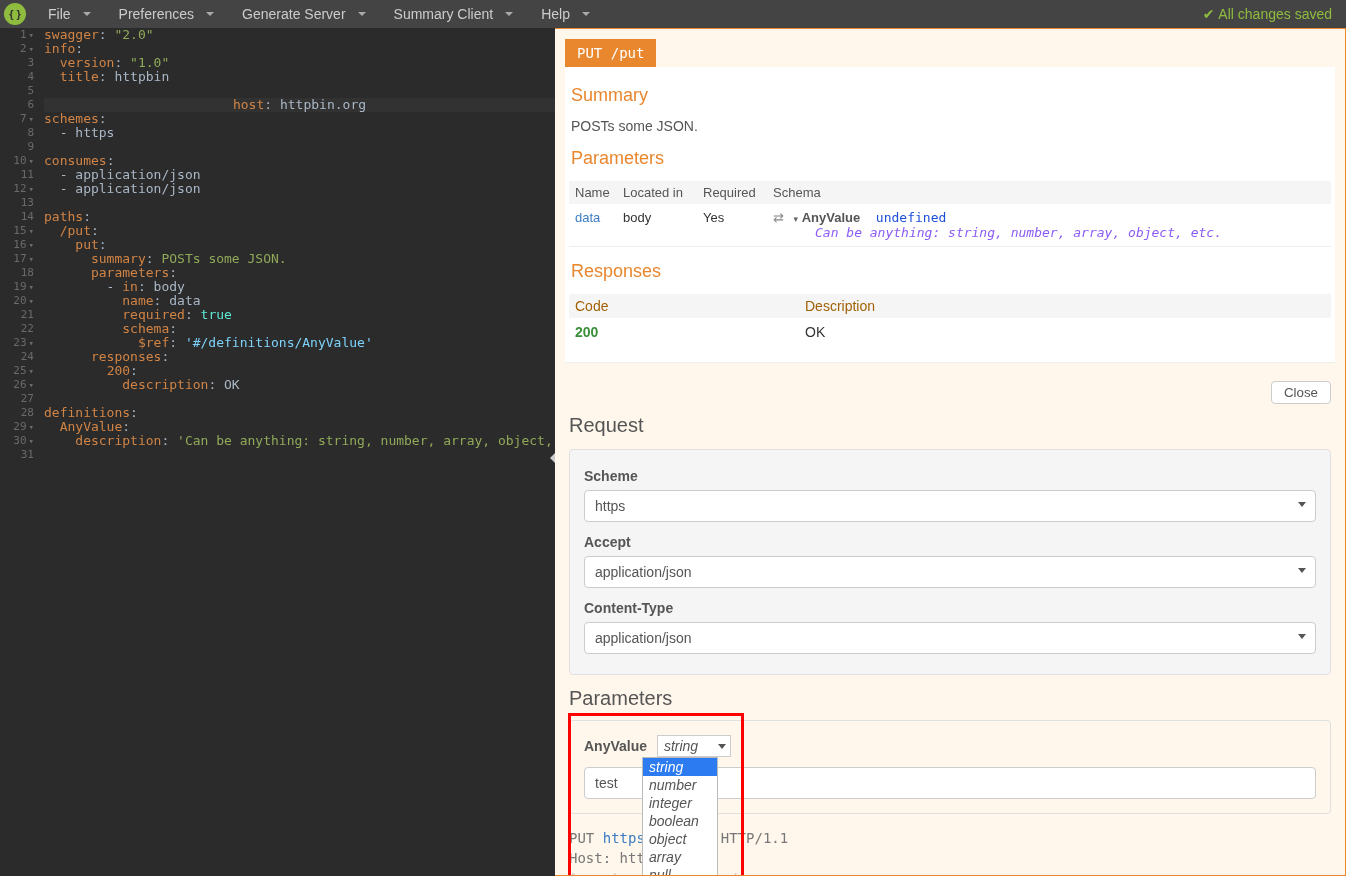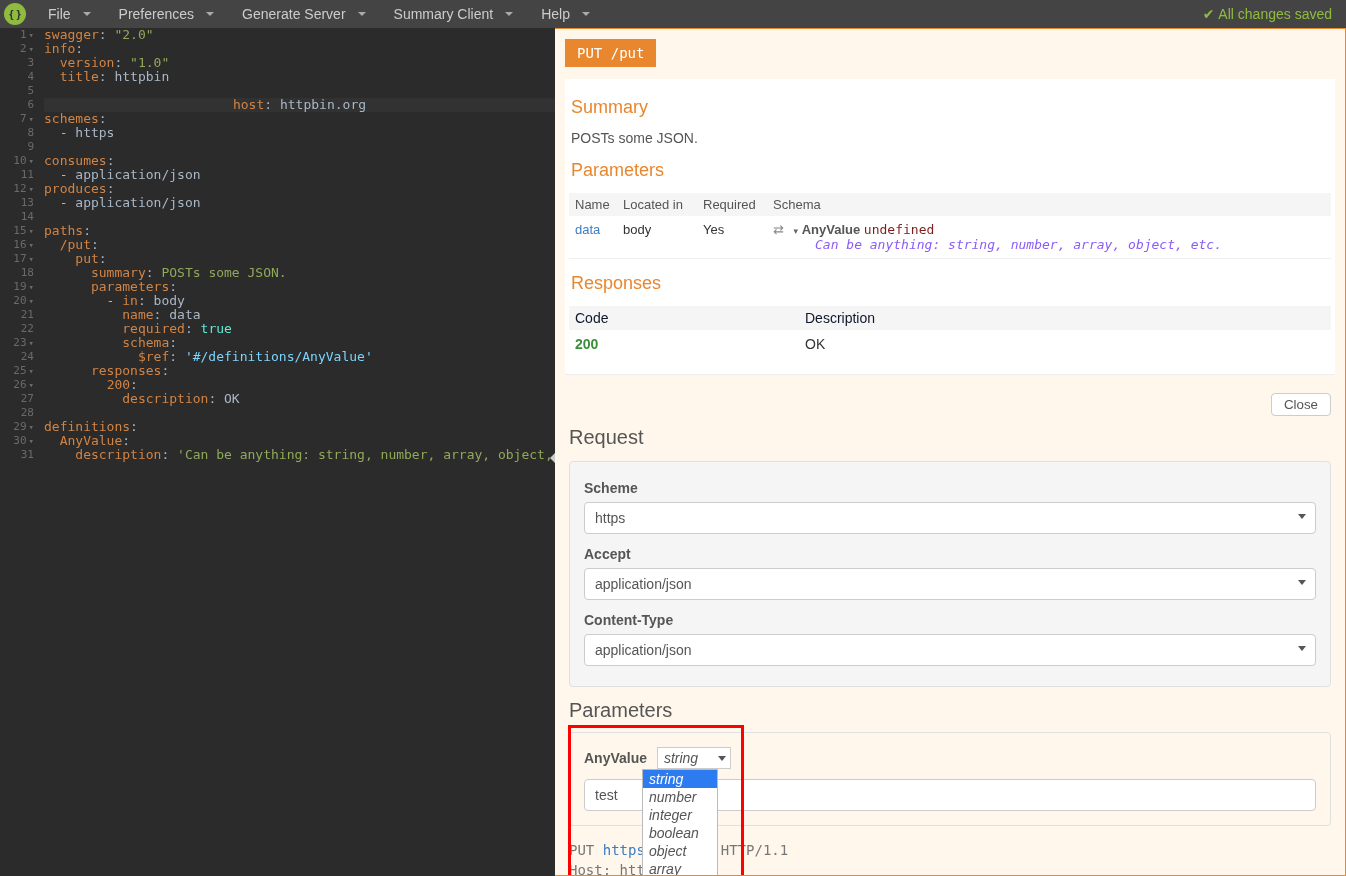--- a/index.html
+++ b/index.html
@@ -45,25 +45,25 @@
 .ptable { width: 100%; font-size: 13px; }
 .ptable .hdr { display: flex; background: #f5f5f5; padding: 4px 6px; color: #555; }
 .ptable .row { display: flex; padding: 6px; border-bottom: 1px solid #eee; align-items: flex-start; }
 .ptable .c1 { width: 48px; }
 .ptable .c2 { width: 80px; }
 .ptable .c3 { width: 70px; }
 .ptable .c4 { flex: 1; }
 .swap-icon { color: #888; margin-right: 6px; }
 .linkblue { color: #3b7cc4; }
 .schema-name { color: #555; font-weight: bold; }
-.undef { color: #7f1d1d; font-family: monospace; }
+.undef { color: #1d4ed8; font-family: monospace; margin-left: 12px; }
 .schema-desc { color: #8b5cf6; font-family: monospace; font-style: italic; margin-left: 42px; }
 .tri { color: #666; font-size: 9px; }
 
-.rtable .hdr { display: flex; background: #f5f5f5; padding: 4px 6px; color: #0f172a; }
+.rtable .hdr { display: flex; background: #f5f5f5; padding: 4px 6px; color: #a16207; }
 .rtable .row { display: flex; padding: 6px; }
 .rtable .c1 { width: 230px; }
 .rtable .c2 { flex: 1; }
 .code200 { color: #3a8f3a; font-weight: bold; }
 
 .close-btn { float: right; border: 1px solid #ccc; background: #fff; padding: 3px 12px; border-radius: 4px; margin: 8px 14px 0 0; cursor: pointer; color: #555; }
 
 .req-section { padding: 0 14px 20px 14px; }
 .form-label { font-weight: bold; color: #555; margin: 12px 0 6px 0; }
 .form-select, .form-input { width: 100%; padding: 7px 10px; border: 1px solid #ccc; border-radius: 4px; font-size: 14px; color: #555; background: #fff; }
@@ -159,21 +159,20 @@
         <div class="code-line"><span class="k">info</span><span class="p">:</span></div>
         <div class="code-line"><span class="p">  </span><span class="k">version</span><span class="p">: </span><span class="s">"1.0"</span></div>
         <div class="code-line"><span class="p">  </span><span class="k">title</span><span class="p">: </span><span class="p">httpbin</span></div>
         <div class="code-line"></div>
         <div class="code-line hl-line"><span class="k">host</span><span class="p">: </span><span class="p">httpbin.org</span></div>
         <div class="code-line"><span class="k">schemes</span><span class="p">:</span></div>
         <div class="code-line"><span class="p">  - </span><span class="p">https</span></div>
         <div class="code-line"></div>
         <div class="code-line"><span class="k">consumes</span><span class="p">:</span></div>
         <div class="code-line"><span class="p">  - </span><span class="p">application/json</span></div>
-        <div class="code-line"><span class="k">produces</span><span class="p">:</span></div>
         <div class="code-line"><span class="p">  - </span><span class="p">application/json</span></div>
         <div class="code-line"></div>
         <div class="code-line"><span class="k">paths</span><span class="p">:</span></div>
         <div class="code-line"><span class="p">  </span><span class="k">/put</span><span class="p">:</span></div>
         <div class="code-line"><span class="p">    </span><span class="k">put</span><span class="p">:</span></div>
         <div class="code-line"><span class="p">      </span><span class="k">summary</span><span class="p">: </span><span class="s">POSTs some JSON.</span></div>
         <div class="code-line"><span class="p">      </span><span class="k">parameters</span><span class="p">:</span></div>
         <div class="code-line"><span class="p">        - </span><span class="k">in</span><span class="p">: </span><span class="p">body</span></div>
         <div class="code-line"><span class="p">          </span><span class="k">name</span><span class="p">: </span><span class="p">data</span></div>
         <div class="code-line"><span class="p">          </span><span class="k">required</span><span class="p">: </span><span class="b">true</span></div>
@@ -185,21 +184,21 @@
         <div class="code-line"></div>
         <div class="code-line"><span class="k">definitions</span><span class="p">:</span></div>
         <div class="code-line"><span class="p">  </span><span class="k">AnyValue</span><span class="p">:</span></div>
         <div class="code-line"><span class="p">    </span><span class="k">description</span><span class="p">: </span><span class="s">'Can be anything: string, number, array, object, etc.'</span></div>
       </div>
     <div class="divider"></div>
   </div>
 
   <div class="preview">
     <div class="preview-inner">
-      <div style="padding-bottom:12px;">
+      <div style="padding-bottom:0;">
         <span class="op-header">
           <span>PUT</span>
           <span>/put</span>
         </span>
       </div>
 
       <div class="card" style="margin-top:0; padding-top:12px; padding-left:2px; padding-right:2px;">
         <div style="padding:0 2px;">
           <h2 class="h2nb">Summary</h2>
           <div class="summary-text">POSTs some JSON.</div>

